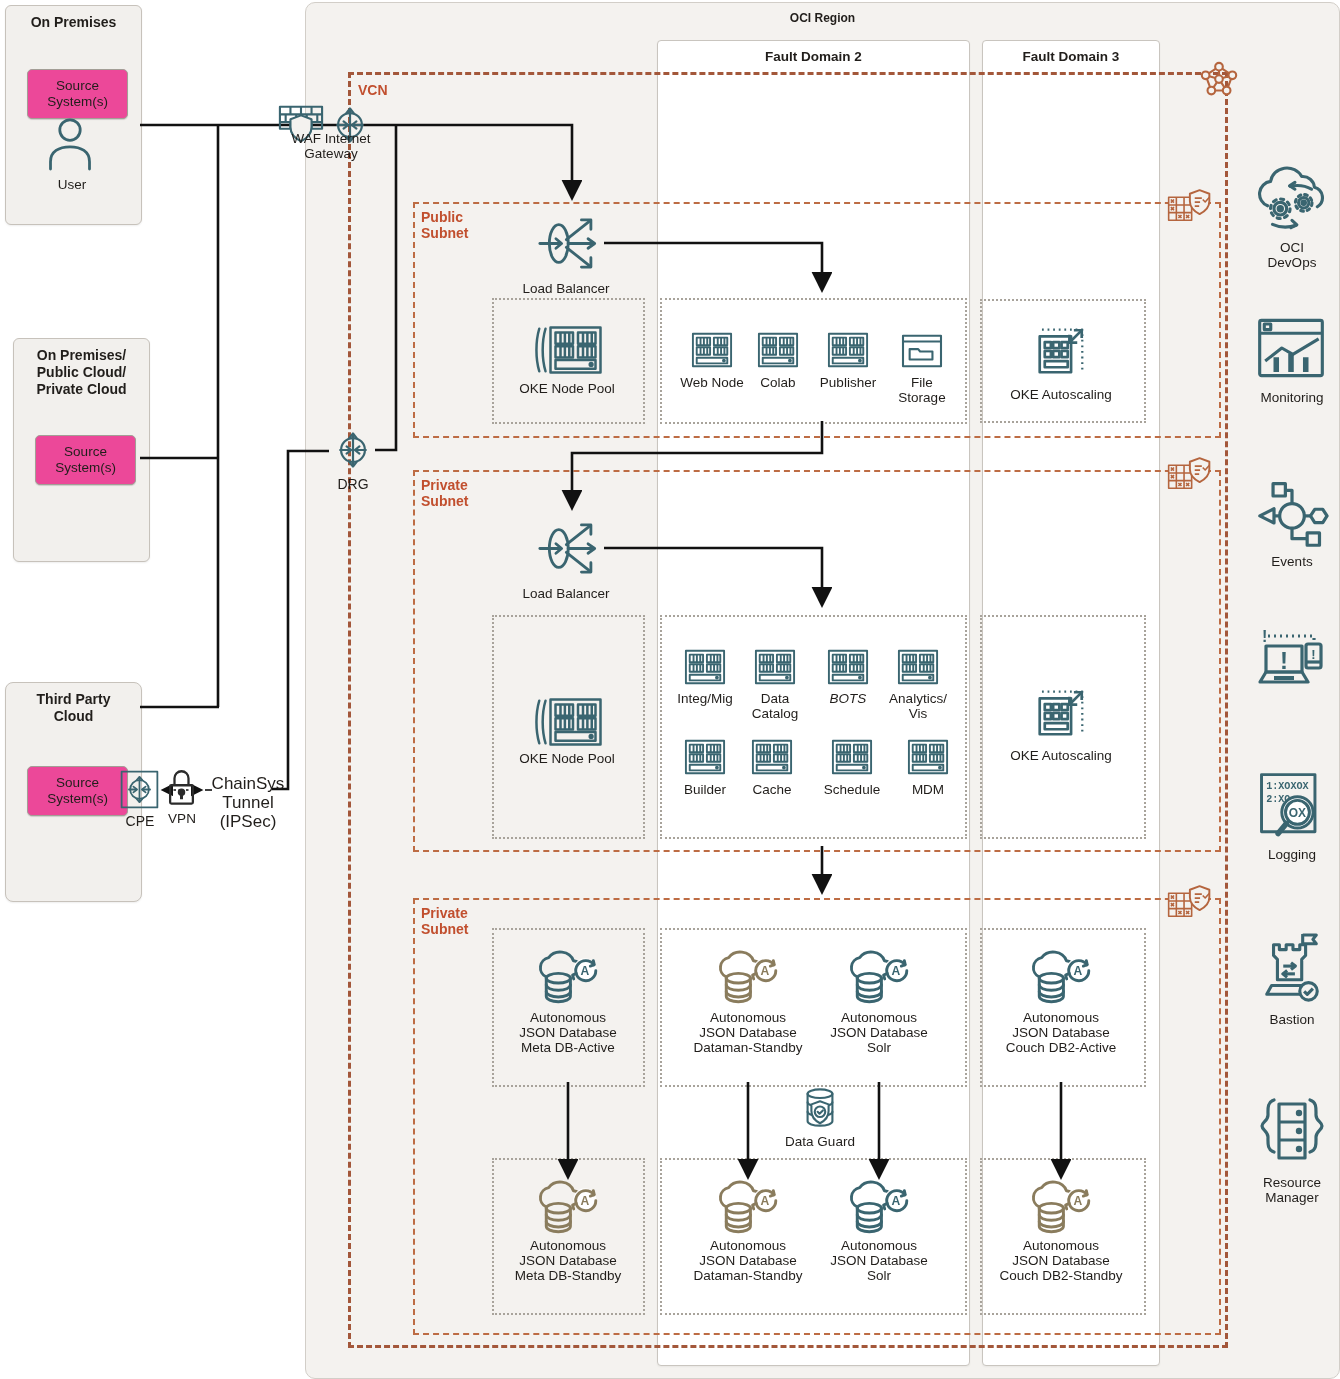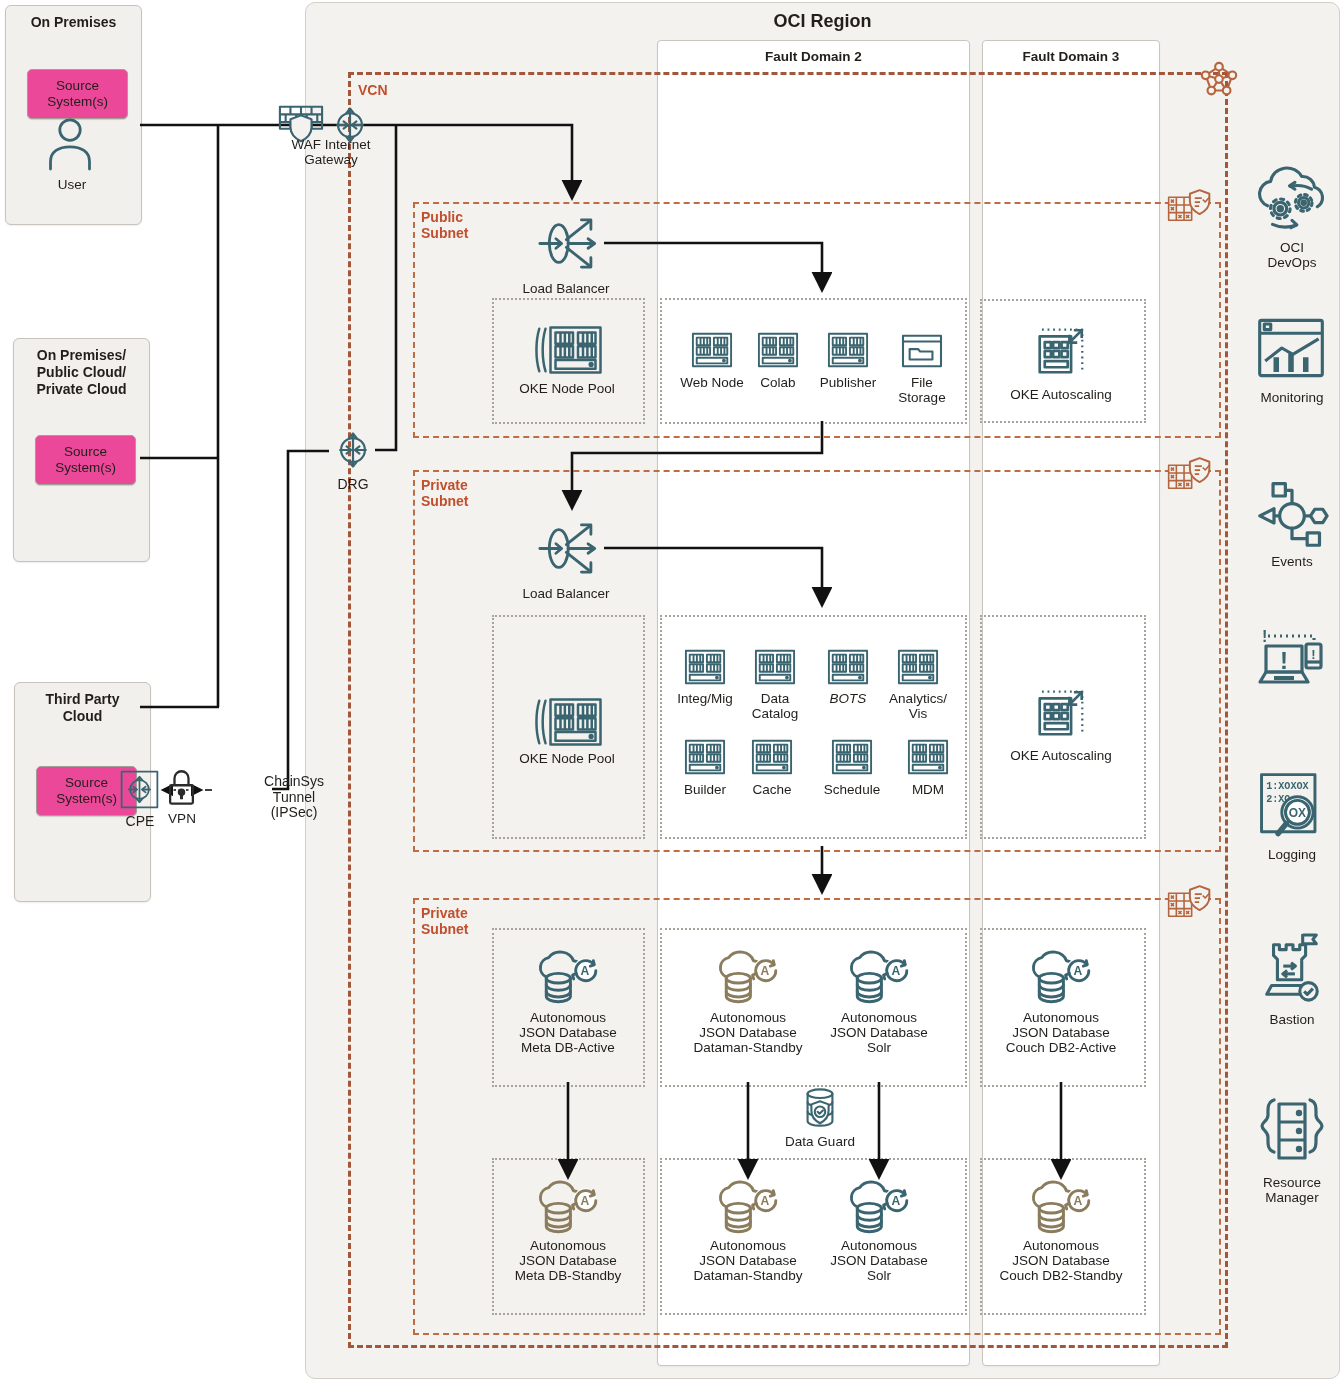--- a/index.html
+++ b/index.html
@@ -7,21 +7,21 @@
   .lbl{position:absolute;white-space:pre-line;text-align:center;transform:translateX(-50%);
        font-size:13.5px;line-height:1.12;color:#211e1b;z-index:7;}
   .panel{position:absolute;background:#f2f0ed;border:1px solid #c7c2bb;border-radius:6px;
          box-shadow:0 1px 2px rgba(0,0,0,.07);z-index:2;}
   .ptitle{position:absolute;width:100%;text-align:center;font-weight:bold;font-size:14px;line-height:1.2;
           white-space:pre-line;top:8px;}
   .chip{position:absolute;background:#ec4899;border:1px solid #a39e96;border-radius:5px;display:flex;
         align-items:center;justify-content:center;text-align:center;font-size:13.5px;line-height:1.15;
         box-shadow:0 1px 1px rgba(0,0,0,.15);padding:2px;}
   .region{position:absolute;background:#f4f2ef;border:1px solid #d2cec8;border-radius:10px;z-index:1;}
-  .rtitle{position:absolute;width:100%;text-align:center;top:8px;font-weight:bold;font-size:18px;}
+  .rtitle{position:absolute;width:100%;text-align:center;top:8px;font-weight:bold;font-size:12px;}
   .fd{position:absolute;background:#fff;border:1px solid #c9c5bf;border-radius:4px;z-index:2;
       box-shadow:0 1px 2px rgba(0,0,0,.05);}
   .fdh{position:absolute;width:100%;top:8px;text-align:center;font-weight:bold;font-size:13.5px;}
   .vcn{position:absolute;border:3px dashed #a3573a;z-index:3;}
   .subnet{position:absolute;border:2px dashed #bd6c44;z-index:3;}
   .snlbl{position:absolute;font-weight:bold;color:#c14f2e;font-size:14px;line-height:1.15;
          white-space:pre-line;z-index:7;}
   .dotted{position:absolute;border:2px dotted #a8a39b;z-index:4;}
   .wires{position:absolute;left:0;top:0;z-index:5;}
   .ic{position:absolute;z-index:6;}
@@ -155,21 +155,21 @@
     </div>
   <div class="lbl" style="left:72px;top:177px;">User</div>
 
   <div class="panel" style="left:13px;top:338px;width:135px;height:222px;">
     <div class="ptitle">On Premises/
 Public Cloud/
 Private Cloud</div>
     <div class="chip" style="left:21px;top:96px;width:95px;height:44px;">Source System(s)</div>
   </div>
 
-  <div class="panel" style="left:14px;top:682px;width:135px;height:218px;">
+  <div class="panel" style="left:5px;top:682px;width:135px;height:218px;border-radius:8px;">
     <div class="ptitle">Third Party
 Cloud</div>
     <div class="chip" style="left:21px;top:83px;width:95px;height:44px;">Source System(s)</div>
   </div>
   <div class="ic" style="left:120px;top:770px;width:39px;height:39px;">
       <svg viewBox="0 0 48 48" fill="none" stroke="#3a6570" stroke-width="2.2" stroke-linecap="round" stroke-linejoin="round">
     <rect x="2" y="2" width="44" height="44"></rect>
         <circle cx="24" cy="24" r="11.5"></circle>
         <path d="M24 9 V39"></path>
     <path d="M20.5 12.5 L24 8.5 L27.5 12.5"></path>
@@ -183,21 +183,21 @@
   <div class="lbl" style="left:140px;top:814px;font-size:14px;">CPE</div>
   <div class="ic" style="left:164px;top:766px;width:35px;height:42px;">
       <svg viewBox="0 0 40 46" fill="none" stroke="#2b2b2b" stroke-width="2.6" stroke-linejoin="round">
     <path d="M12 21 v-8 a8 8 0 0 1 16 0 v8"></path>
         <rect x="7" y="21" width="26" height="21" rx="1.5"></rect>
     <circle cx="20" cy="29" r="3" fill="#2b2b2b"></circle>
         <path d="M20 31.5 V37" stroke-width="3.4"></path>
       </svg>
     </div>
   <div class="lbl" style="left:182px;top:811px;">VPN</div>
-  <div class="lbl" style="left:248px;top:774px;font-size:14px;margin-left:46px;">ChainSys
+  <div class="lbl" style="left:248px;top:774px;font-size:17px;">ChainSys
 Tunnel
 (IPSec)</div>
 
   <div class="ic" style="left:278px;top:101px;width:46px;height:46px;">
       <svg viewBox="0 0 48 46" fill="none" stroke="#3a6570" stroke-width="2.2" stroke-linejoin="round">
     <rect x="2" y="5" width="44" height="23"></rect>
         <path d="M2 13 H46 M2 21 H46"></path>
     <path d="M13 5 V13 M24 5 V13 M35 5 V13 M8 13 V21 M19 13 V21 M30 13 V21 M41 13 V21 M13 21 V28 M35 21 V28"></path>
     <path d="M24 14 l11 4 v8 c0 8 -5 12 -11 15 c-6 -3 -11 -7 -11 -15 v-8 z" fill="#f4f2ef"></path>
       </svg>
@@ -207,21 +207,21 @@
     <circle cx="24" cy="24" r="13"></circle>
         <path d="M24 7 V41"></path>
         <path d="M20 11 L24 6 L28 11"></path>
         <path d="M20 37 L24 42 L28 37"></path>
     <path d="M10 24 H21"></path>
         <path d="M17 20 L22 24 L17 28"></path>
         <path d="M38 24 H27"></path>
         <path d="M31 20 L26 24 L31 28"></path>
       </svg>
     </div>
-  <div class="lbl" style="left:331px;top:137px;">WAF Internet
+  <div class="lbl" style="left:331px;top:131px;">WAF Internet
 Gateway</div>
 
   <div class="ic" style="left:331px;top:428px;width:44px;height:44px;">
       <svg viewBox="0 0 48 48" fill="none" stroke="#3a6570" stroke-width="2.4" stroke-linecap="round" stroke-linejoin="round">
     <circle cx="24" cy="24" r="13"></circle>
         <path d="M24 7 V41"></path>
         <path d="M20 11 L24 6 L28 11"></path>
         <path d="M20 37 L24 42 L28 37"></path>
     <path d="M10 24 H21"></path>
         <path d="M17 20 L22 24 L17 28"></path>

